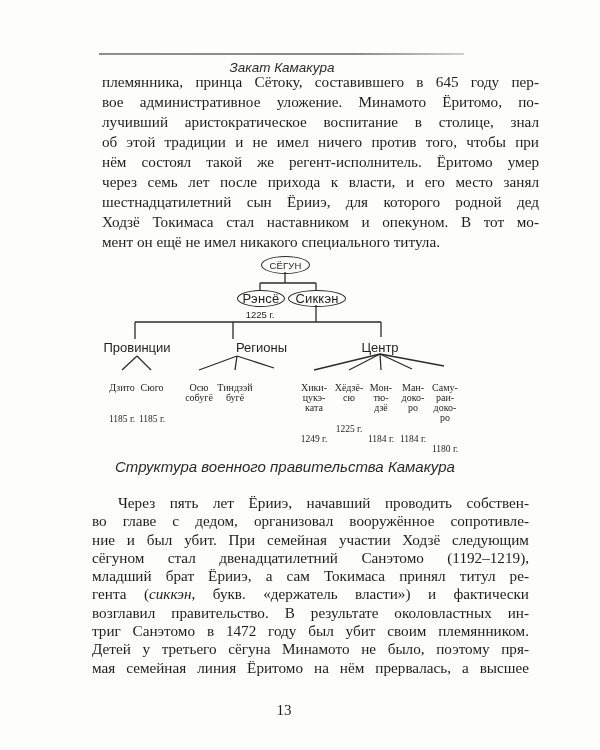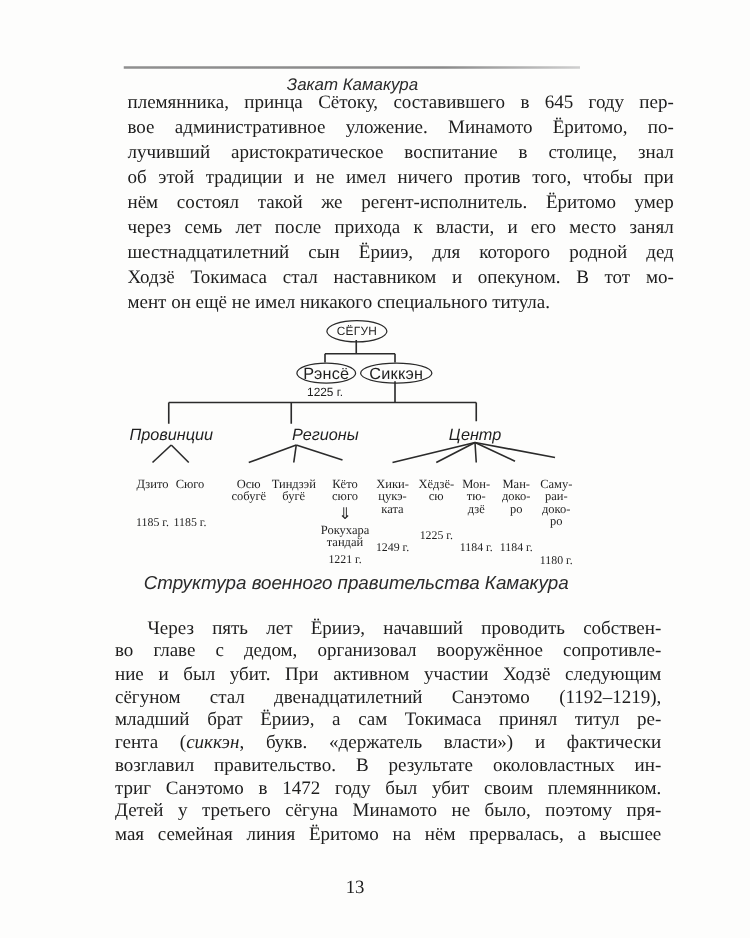--- a/index.html
+++ b/index.html
@@ -27,21 +27,21 @@
   .diagram{position:absolute;left:85px;top:252px;width:460px;height:200px;
            font-family:"Liberation Sans",sans-serif;color:#1f1f1f;}
   .dsvg{position:absolute;left:0;top:0;}
   .oval{position:absolute;border:1.4px solid #2a2a2a;border-radius:50%;
         display:flex;align-items:center;justify-content:center;
         font-size:13px;letter-spacing:.2px;background:transparent;}
   #oval-shogun{left:176px;top:4px;width:47px;height:16px;font-size:9.5px;}
   #oval-rensho{left:152px;top:38px;width:46px;height:15px;}
   #oval-shikken{left:203px;top:38px;width:56px;height:15px;}
   .rensho-date{position:absolute;left:153px;top:57px;width:44px;text-align:center;font-size:9.5px;}
-  .blabel{position:absolute;top:88px;width:84px;text-align:center;font-size:13px;font-style:italic;}
+  .blabel{position:absolute;top:88px;width:84px;text-align:center;font-size:13px;}
   #blabel-prov{left:10px;}
   #blabel-reg{left:118px;text-align:right;}
   #blabel-centr{left:253px;}
   .dnode{position:absolute;top:131px;transform:translateX(-50%);text-align:center;width:52px;font-family:Liberation Serif, serif;}
   .dname{font-size:10px;line-height:10px;white-space:pre-line;}
   .ddate{font-size:9.5px;margin-top:21px;}
   .darrow{font-size:13px;line-height:12px;margin-top:2px;color:#2a2a2a;}
   .dsub{font-size:10px;line-height:10px;white-space:pre-line;margin-top:3px;width:60px;margin-left:-4px;}
   .dsubdate{font-size:9.5px;margin-top:3px;}
 
@@ -111,28 +111,20 @@
   </div>
 
   <div class="dnode" style="left:114px">
     <div class="dname">Осю
 собугё</div>
   </div>
   <div class="dnode" style="left:150px">
     <div class="dname">Тиндзэй
 бугё</div>
   </div>
-  <div class="dnode" style="left:191px">
-    <div class="dname">Кёто
-сюго</div>
-    <div class="darrow">⇓</div>
-    <div class="dsub">Рокухара
-тандай</div>
-    <div class="dsubdate">1221 г.</div>
-  </div>
 
   <div class="dnode" style="left:229px">
     <div class="dname">Хики-
 цукэ-
 ката</div>
     <div class="ddate">1249 г.</div>
   </div>
   <div class="dnode" style="left:264px">
     <div class="dname">Хёдзё-
 сю</div>
@@ -157,21 +149,21 @@
 ро</div>
     <div class="ddate">1180 г.</div>
   </div>
 </div>
 
 <div class="caption">Структура военного правительства Камакура</div>
 
 <div class="para" id="p2">
     <div class="line indent">Через пять лет Ёрииэ, начавший проводить собствен-</div>
     <div class="line">во главе с дедом, организовал вооружённое сопротивле-</div>
-    <div class="line">ние и был убит. При активном участии Ходзё следующим</div>
+    <div class="line">ние и был убит. При семейная участии Ходзё следующим</div>
     <div class="line">сёгуном стал двенадцатилетний Санэтомо (1192–1219),</div>
     <div class="line">младший брат Ёрииэ, а сам Токимаса принял титул ре-</div>
     <div class="line"><span>гента (</span><span class="it">сиккэн</span><span>, букв. «держатель власти») и фактически</span></div>
     <div class="line">возглавил правительство. В результате околовластных ин-</div>
     <div class="line">триг Санэтомо в 1472 году был убит своим племянником.</div>
     <div class="line">Детей у третьего сёгуна Минамото не было, поэтому пря-</div>
     <div class="line">мая семейная линия Ёритомо на нём прервалась, а высшее</div>
   </div>
 
 <div class="pagenum">13</div>

